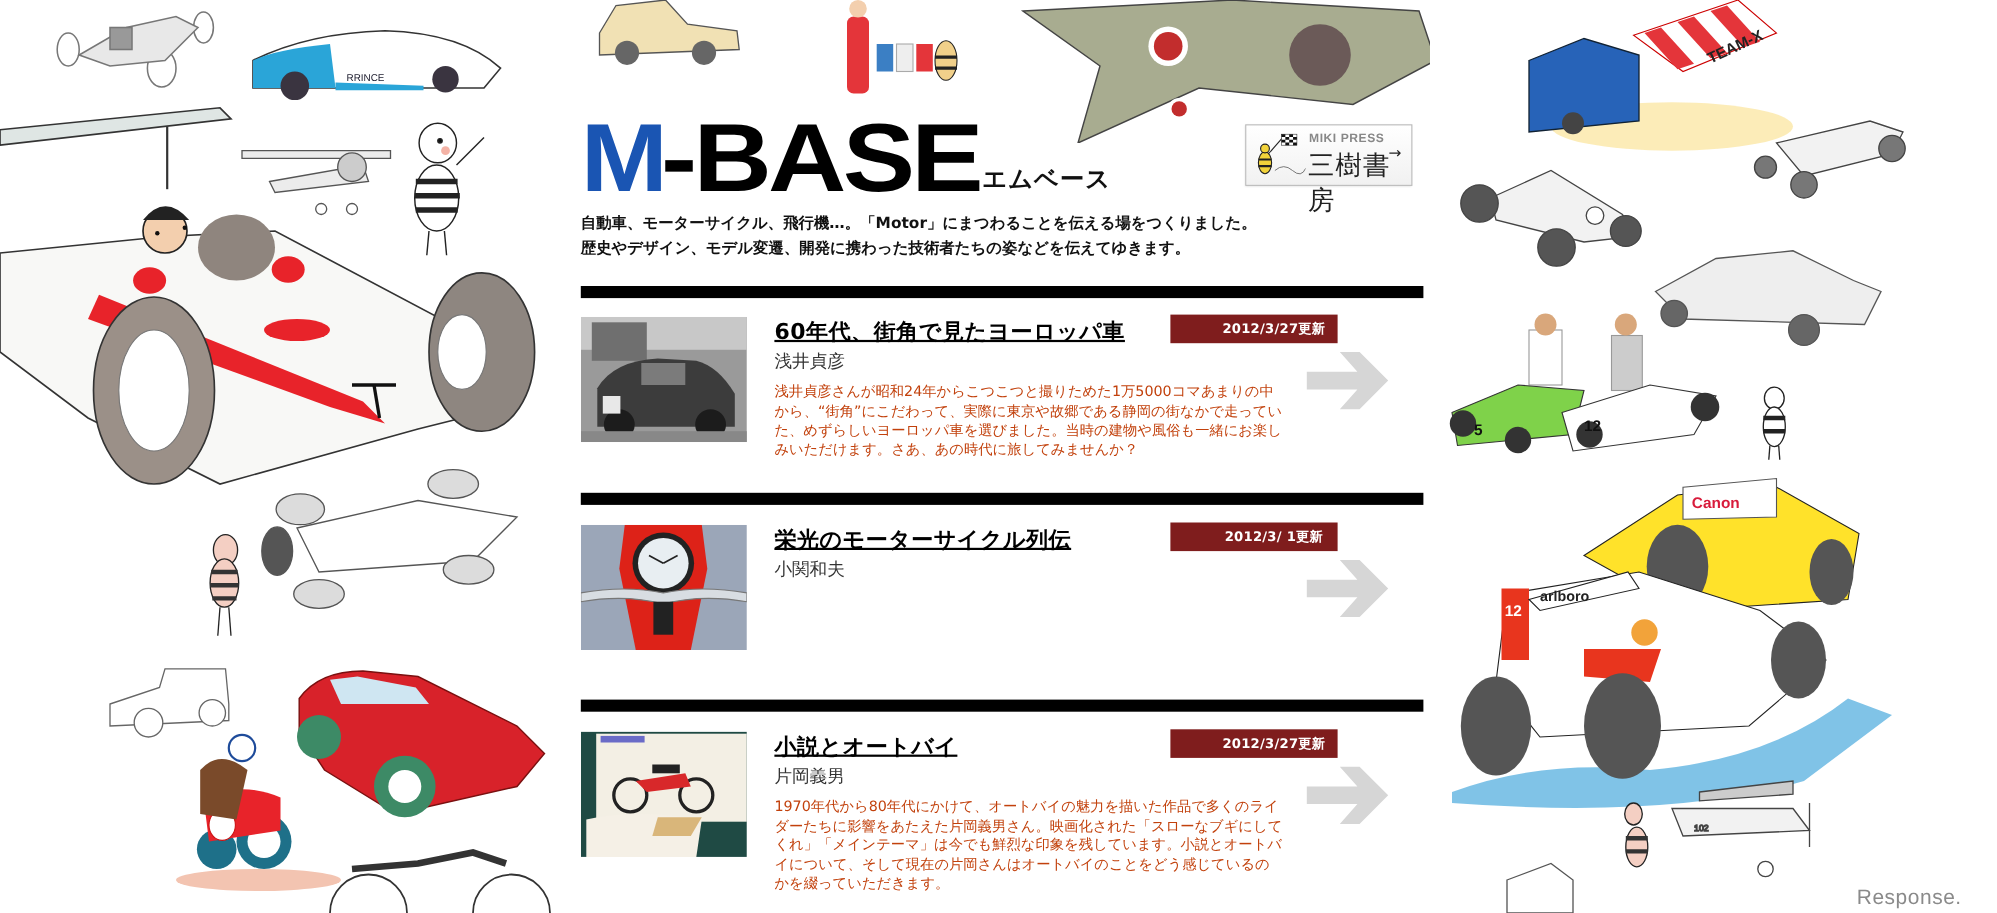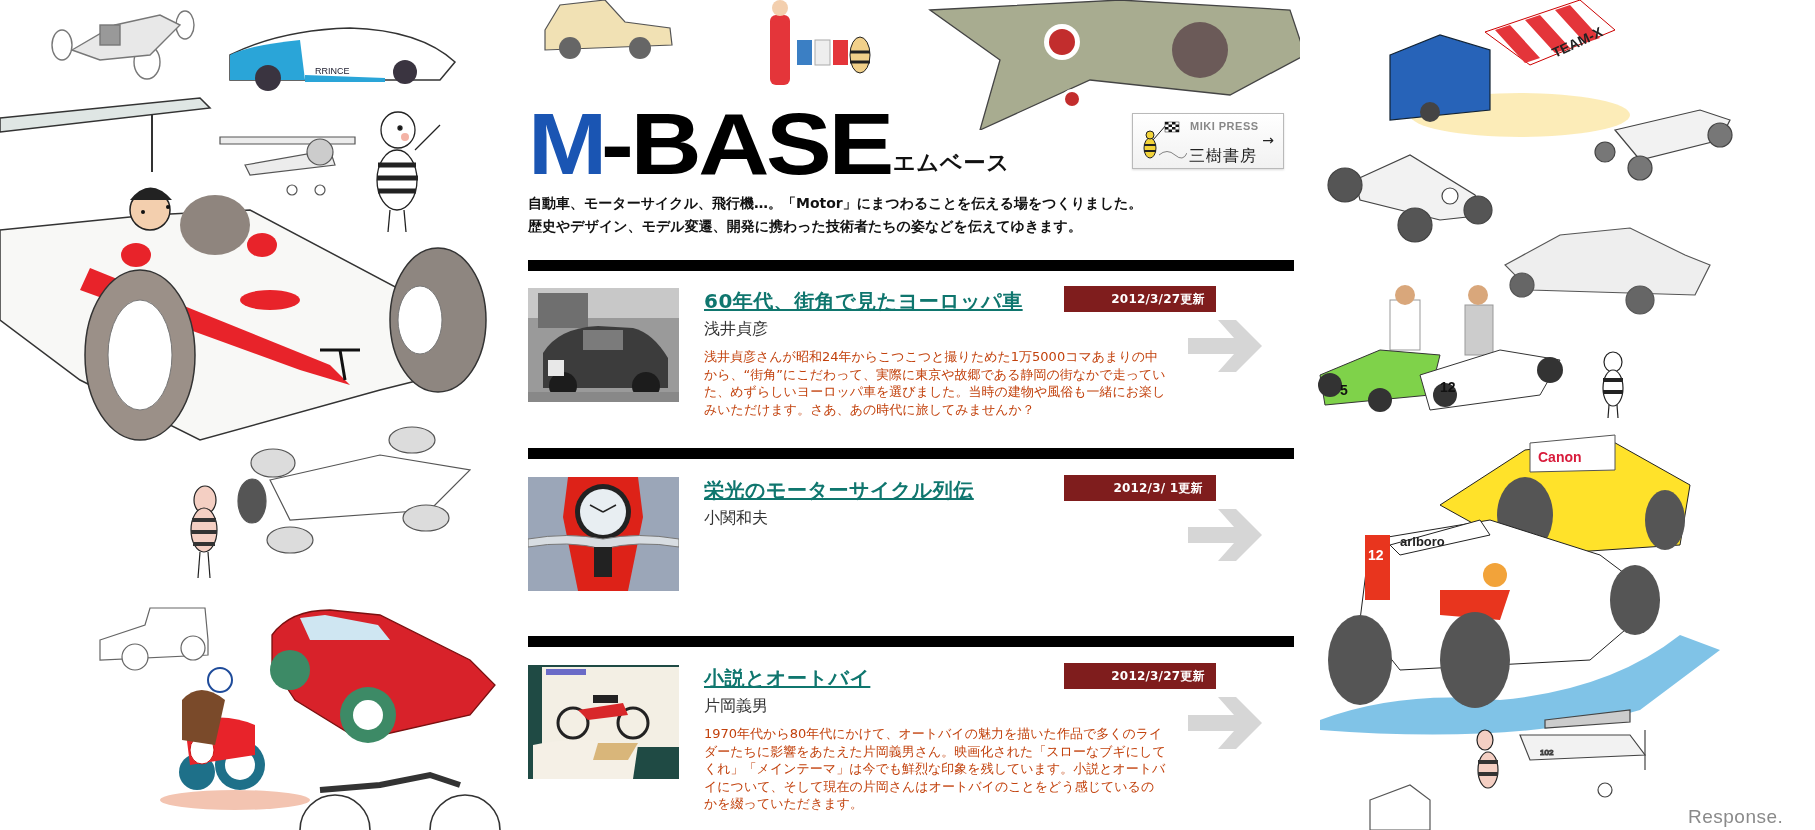--- a/index.html
+++ b/index.html
@@ -39,32 +39,32 @@
     border:1px solid #b9b9b9; border-radius:0;
     background:linear-gradient(#ffffff,#f1f1f1);
     box-shadow:0 1px 2px rgba(0,0,0,0.15);
     display:block; cursor:pointer;margin-left:28px;
   }
   .miki-en {
     position:absolute; left:57px; top:6px; font-family:"Liberation Sans",sans-serif;
     font-size:11px; font-weight:bold; color:#888; letter-spacing:0.5px;
   }
   .miki-jp {
-    position:absolute; left:56px; top:32px; font-family:Liberation Sans, sans-serif;
-    font-size:16px; color:#222; letter-spacing:1px;
+    position:absolute; left:56px; top:20px; font-family:Liberation Sans, sans-serif;
+    font-size:24px; color:#222; letter-spacing:1px;
   }
   .miki-arrow { position:absolute; right:9px; top:18px; font-size:14px; color:#222; }
   .miki-bee { position:absolute; left:6px; top:6px; }
   
   .bar { position:absolute; left:528px; width:766px; height:11px; background:#000; }
   .item { position:absolute; left:528px; width:766px; height:150px; }
   .thumb { position:absolute; left:0; top:0; width:151px; height:114px; overflow:hidden; cursor:pointer; }
   .title {
     position:absolute; left:176px; top:0px; font-size:20px; font-weight:bold;
-    color:#0f766e; text-decoration:underline; cursor:pointer; white-space:nowrap; letter-spacing:0.5px;text-align:center;
+    color:#000000; text-decoration:underline; cursor:pointer; white-space:nowrap; letter-spacing:0.5px;text-align:center;
   }
   .date {
     position:absolute; left:536px; top:-2px; width:116px; height:26px;
     background:#7f1d1d; color:#fff; font-size:12px; font-weight:bold;
     line-height:26px; text-align:center; letter-spacing:0.2px;padding-left:36px;
   }
   .author { position:absolute; left:176px; top:31px; font-size:16px; color:#333; }
   .desc {
     position:absolute; left:176px; top:60px; width:462px;
     font-size:13px; line-height:17.5px; color:#c2410c;

